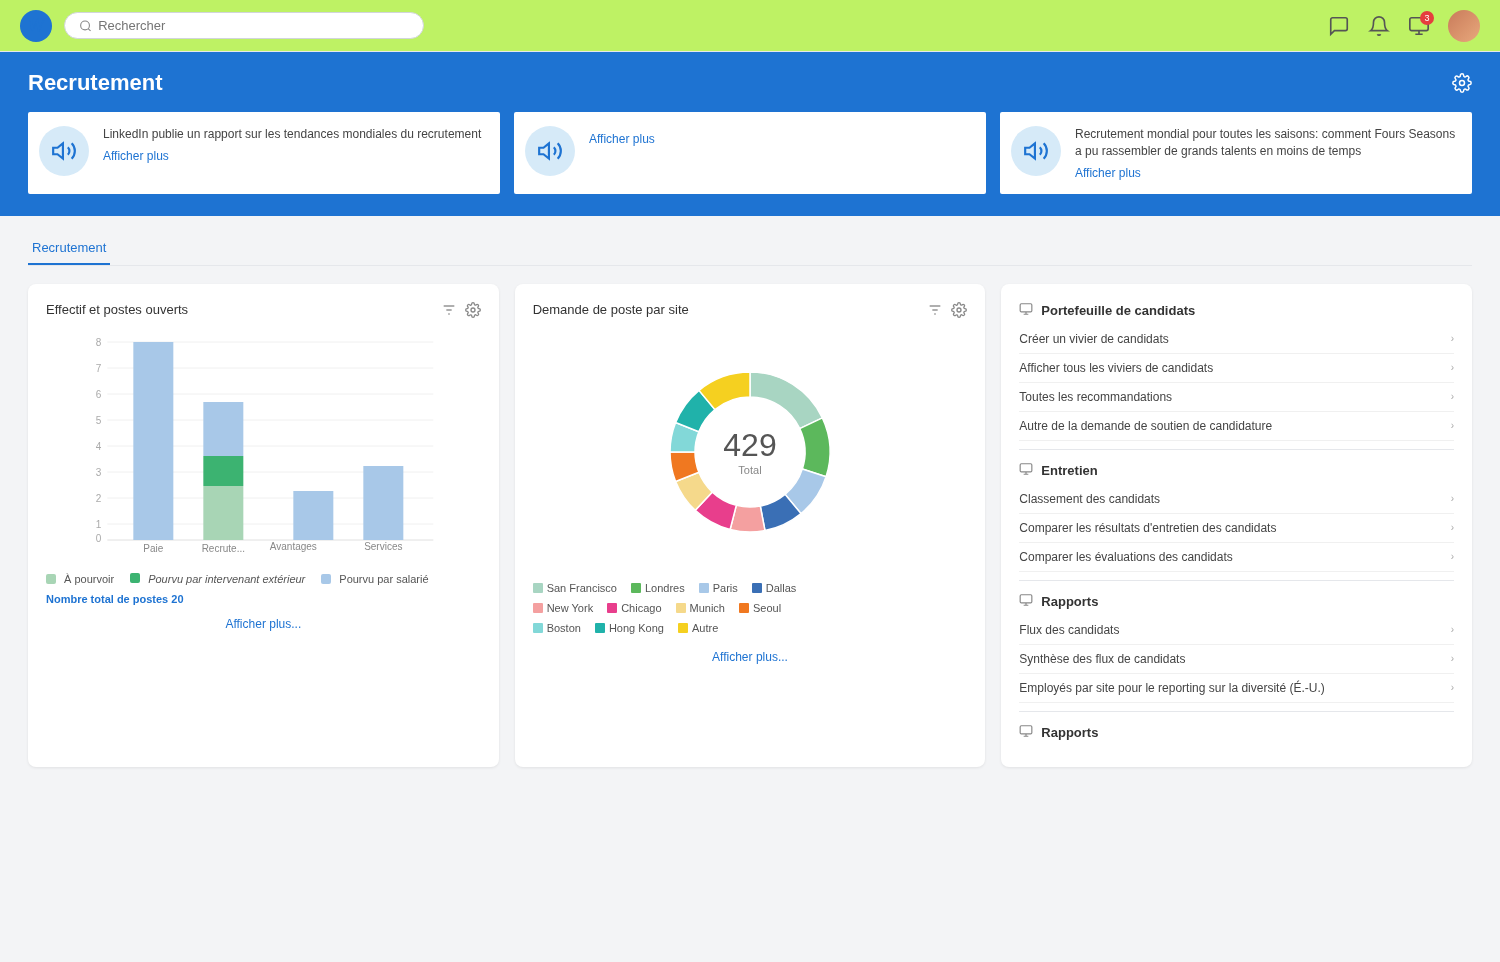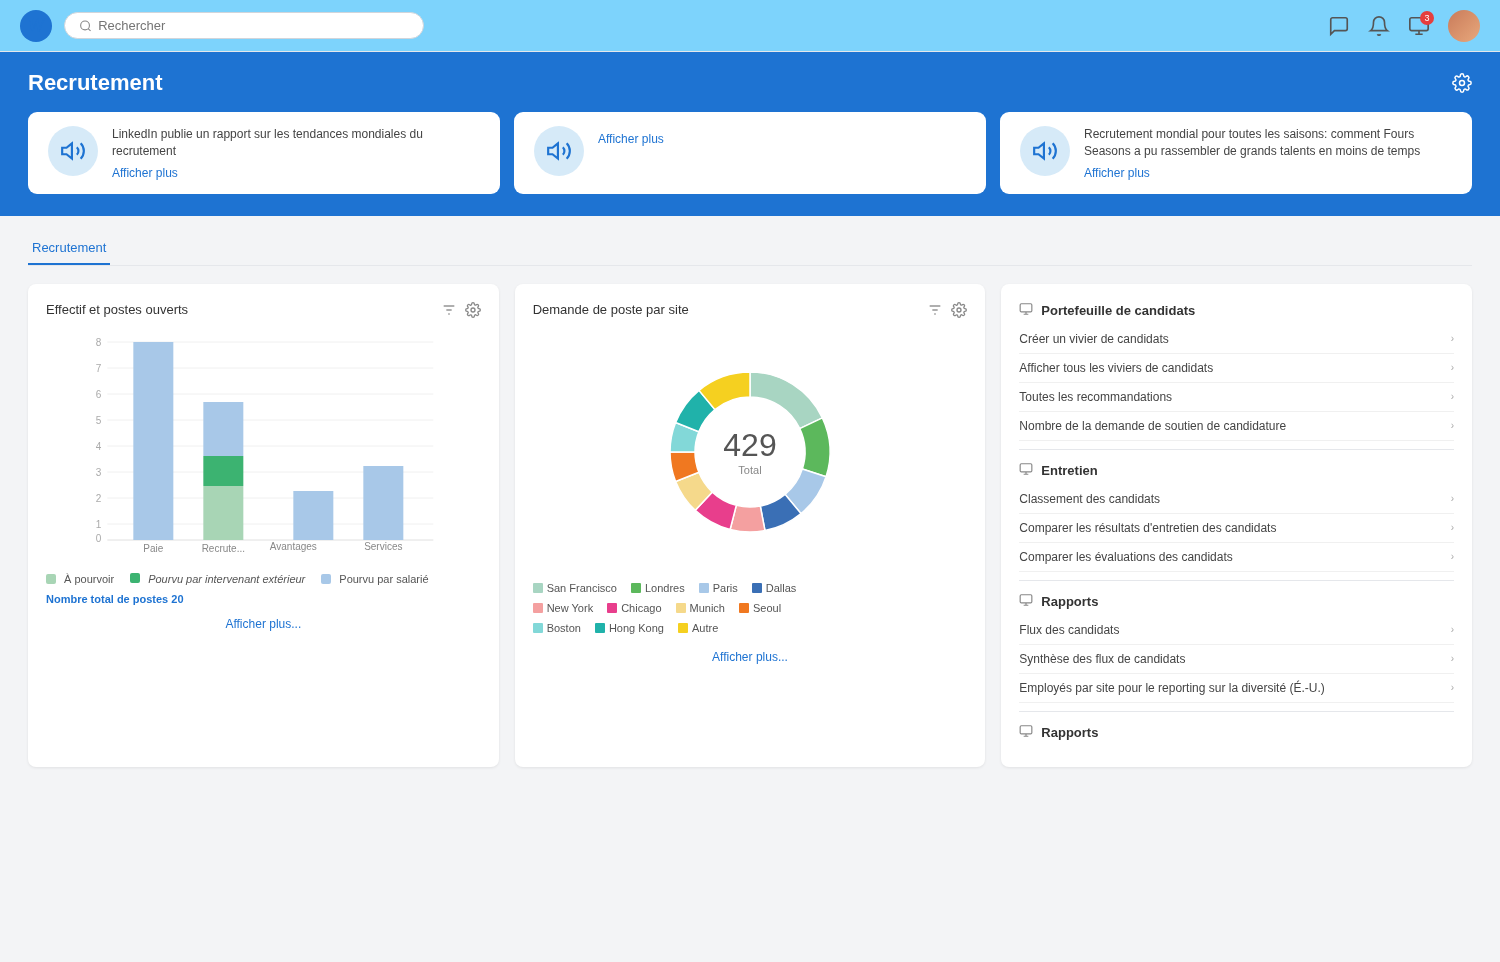--- a/index.html
+++ b/index.html
@@ -1,20 +1,20 @@
 <!DOCTYPE html>
 <html><head>
   <meta charset="utf-8">
   <style>
     * { box-sizing: border-box; margin: 0; padding: 0; }
     body { font-family: -apple-system, BlinkMacSystemFont, 'Segoe UI', Arial, sans-serif; background: #f3f4f6; font-size: 13px; color: #333; }
 
     
     .topnav {
-      background: #7dd3fc;
+      background: #bef264;
       height: 52px;
       display: flex;
       align-items: center;
       padding: 0 20px;
       border-bottom: 1px solid #e5e7eb;
       gap: 12px;
       position: relative;
       z-index: 10;
     }
     .topnav-logo {
@@ -55,23 +55,23 @@
       padding: 18px 28px 22px;
     }
     .banner-title {
       color: #fff; font-size: 22px; font-weight: 600; margin-bottom: 16px;
       display: flex; align-items: center; justify-content: space-between;
     }
     .banner-cards {
       display: flex; gap: 14px;
     }
     .banner-card {
-      background: #fff; border-radius: 9px;
+      background: #fff; border-radius: 2px;
       display: flex; align-items: center; gap: 14px;
-      padding: 14px 20px; flex: 1;
+      padding: 14px 11px; flex: 1;
       flex-direction: column; align-items: flex-start;
     }
     .banner-card-inner { display: flex; align-items: flex-start; gap: 14px; }
     .banner-card-icon {
       width: 50px; height: 50px; border-radius: 50%;
       background: #d6eaf8; display: flex; align-items: center; justify-content: center;
       flex-shrink: 0;
     }
     .banner-card-text { font-size: 12px; color: #444; line-height: 1.4; }
     .banner-card-link { color: #1e73d2; font-size: 12px; margin-top: 6px; cursor: pointer; }
@@ -434,21 +434,21 @@
             </div>
             <div class="panel-item">
               <span>Afficher tous les viviers de candidats</span>
               <span class="panel-chevron">›</span>
             </div>
             <div class="panel-item">
               <span>Toutes les recommandations</span>
               <span class="panel-chevron">›</span>
             </div>
             <div class="panel-item">
-              <span>Nombre de la demande de soutien de candidature</span>
+              <span>Autre de la demande de soutien de candidature</span>
               <span class="panel-chevron">›</span>
             </div>
             <div class="panel-divider"></div>
           </div>
           <div class="panel-section">
             <div class="panel-section-title">
               <span><svg width="14" height="14" viewBox="0 0 24 24" fill="none" stroke="#888" stroke-width="2">
                   <rect x="2" y="3" width="20" height="14" rx="2"></rect>
                   <path d="M8 21h8M12 17v4"></path>
                 </svg></span>

